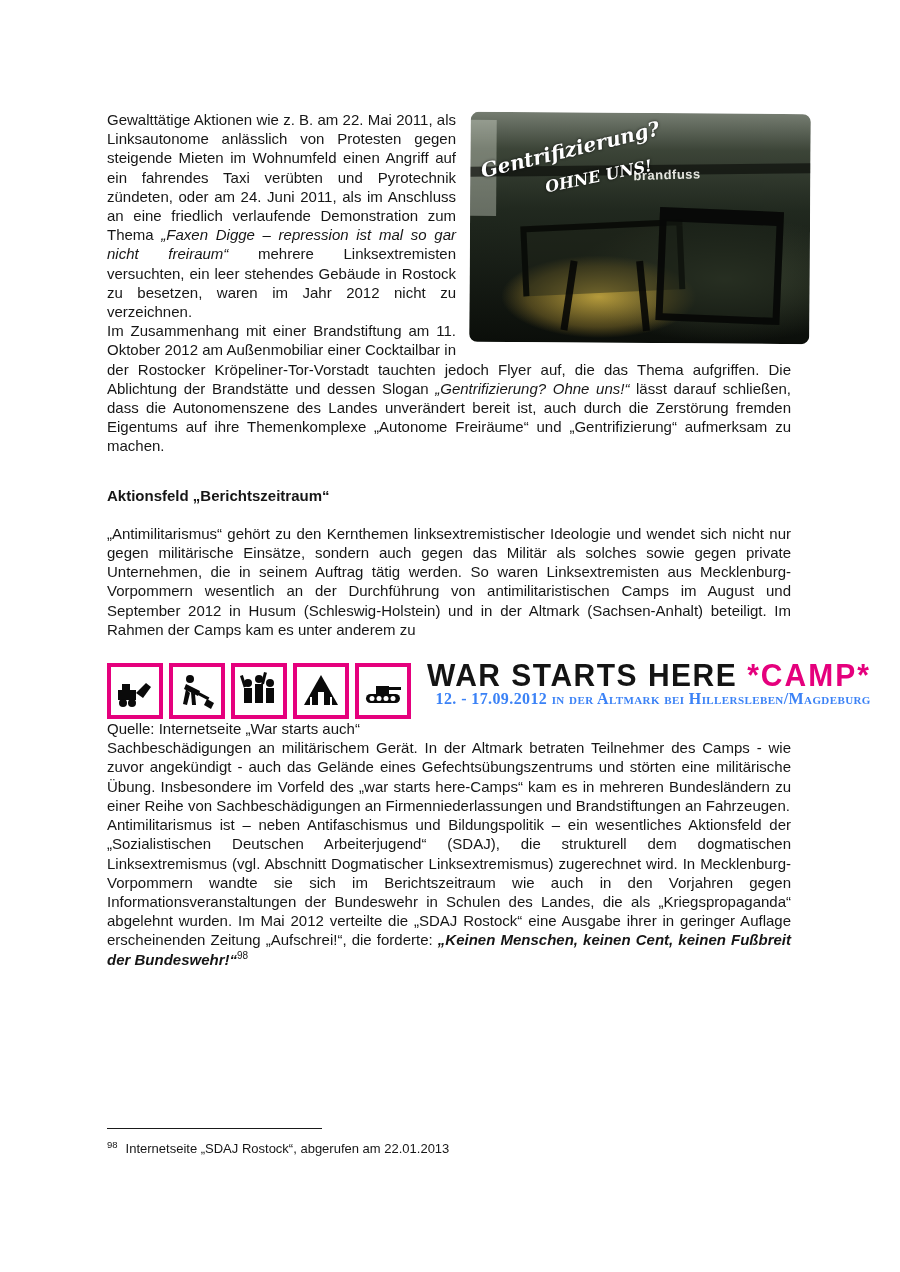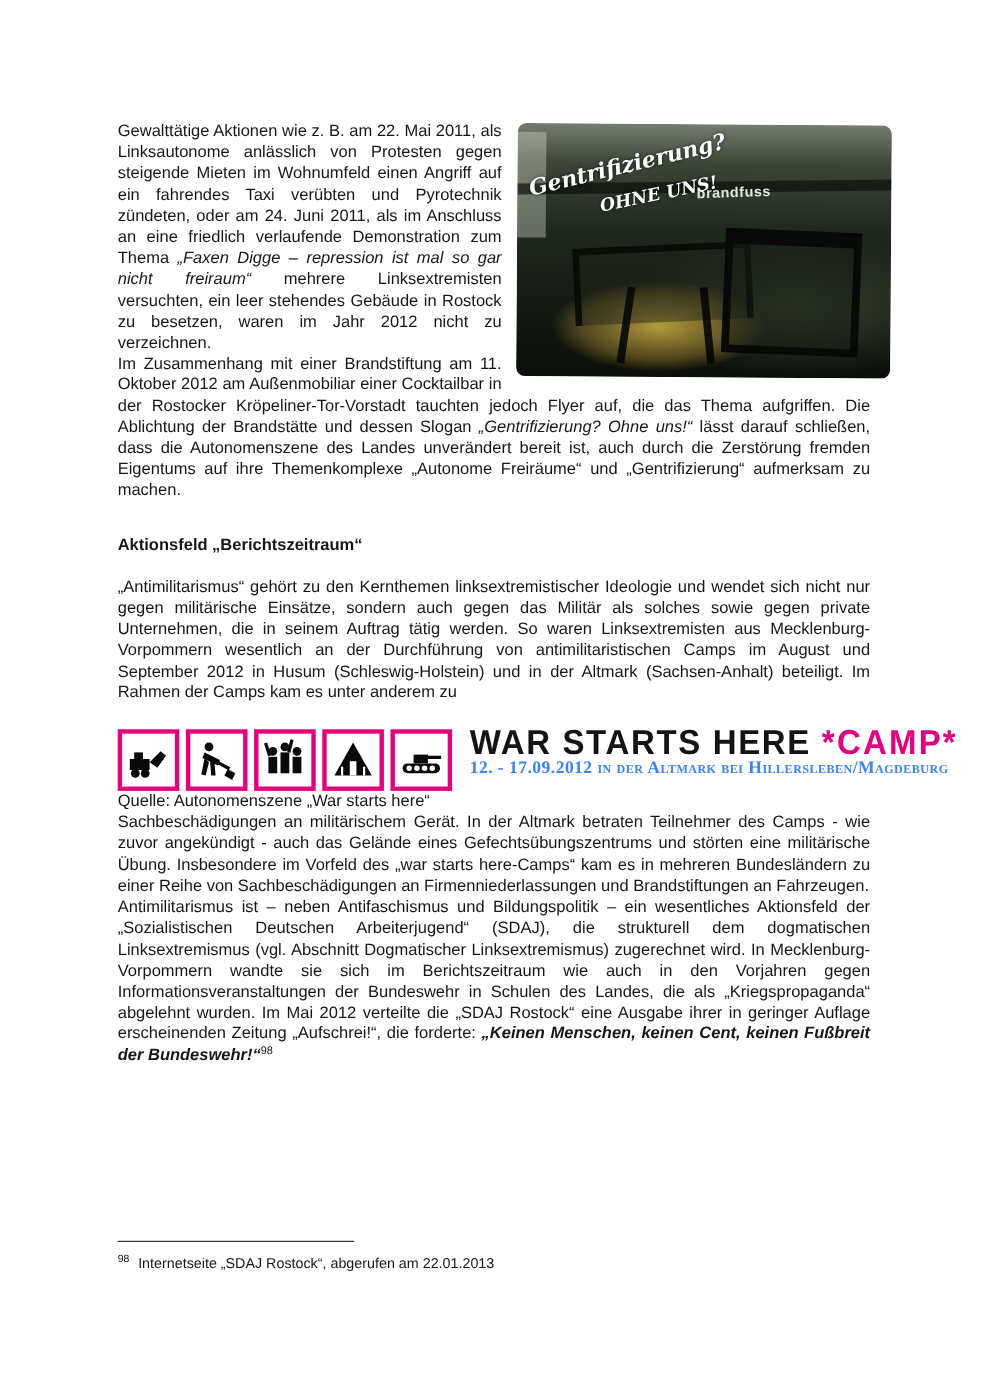--- a/index.html
+++ b/index.html
@@ -109,21 +109,21 @@
   }
   .icon-row { display: flex; gap: 6px; }
   .icon-box {
     width: 48px; height: 48px;
     border: 4px solid #e5007d;
     background: #ffffff;
     display: flex; align-items: center; justify-content: center;
     flex: 0 0 auto;
   }
   .icon-box svg { display: block; }
-  .banner-text { margin-left: 16px; margin-top: -4px; }
+  .banner-text { margin-left: 16px; margin-top: -4px; text-align: right; }
   .banner-title {
     font-weight: bold;
     font-size: 30px;
     line-height: 32px;
     letter-spacing: 1.5px;
     color: #141414;
     white-space: nowrap;
     transform: scaleY(1.05);
     transform-origin: left top;
   }
@@ -254,21 +254,21 @@
             <circle cx="30" cy="27.5" r="2.5" fill="#ffffff"></circle>
           </svg>
         </div>
       </div>
       <div class="banner-text">
         <div class="banner-title"><span>WAR STARTS HERE</span> <span class="pink">*CAMP*</span></div>
         <div class="banner-date">12. - 17.09.2012 in der Altmark bei Hillersleben/Magdeburg</div>
       </div>
     </div>
 
-    <p class="plain caption">Quelle: Autonomenszene „War starts here“</p>
+    <p class="plain caption">Quelle: Internetseite „War starts auch“</p>
 
     <p class="just after-banner">Sachbeschädigungen an militärischem Gerät. In der Altmark betraten Teilnehmer des Camps - wie zuvor angekündigt - auch das Gelände eines Gefechtsübungszentrums und störten eine militärische Übung. Insbesondere im Vorfeld des „war starts here-Camps“ kam es in mehreren Bundesländern zu einer Reihe von Sachbeschädigungen an Firmenniederlassungen und Brandstiftungen an Fahrzeugen.</p>
 
     <p class="just"><span>Antimilitarismus ist – neben Antifaschismus und Bildungspolitik – ein wesentliches Aktionsfeld der „Sozialistischen Deutschen Arbeiterjugend“ (SDAJ), die strukturell dem dogmatischen Linksextremismus (vgl. Abschnitt Dogmatischer Linksextremismus) zugerechnet wird. In Mecklenburg-Vorpommern wandte sie sich im Berichtszeitraum wie auch in den Vorjahren gegen Informationsveranstaltungen der Bundeswehr in Schulen des Landes, die als „Kriegspropaganda“ abgelehnt wurden. Im Mai 2012 verteilte die „SDAJ Rostock“ eine Ausgabe ihrer in geringer Auflage erscheinenden Zeitung „Aufschrei!“, die forderte: </span><span class="bq">„Keinen Menschen, keinen Cent, keinen Fußbreit der Bundeswehr!“</span><sup class="fn">98</sup></p>
 
   </div>
 
   <div class="footnote-area">
     <div class="footnote-rule"></div>
     <div class="footnote-line"><sup>98</sup><span>Internetseite „SDAJ Rostock“, abgerufen am 22.01.2013</span></div>

